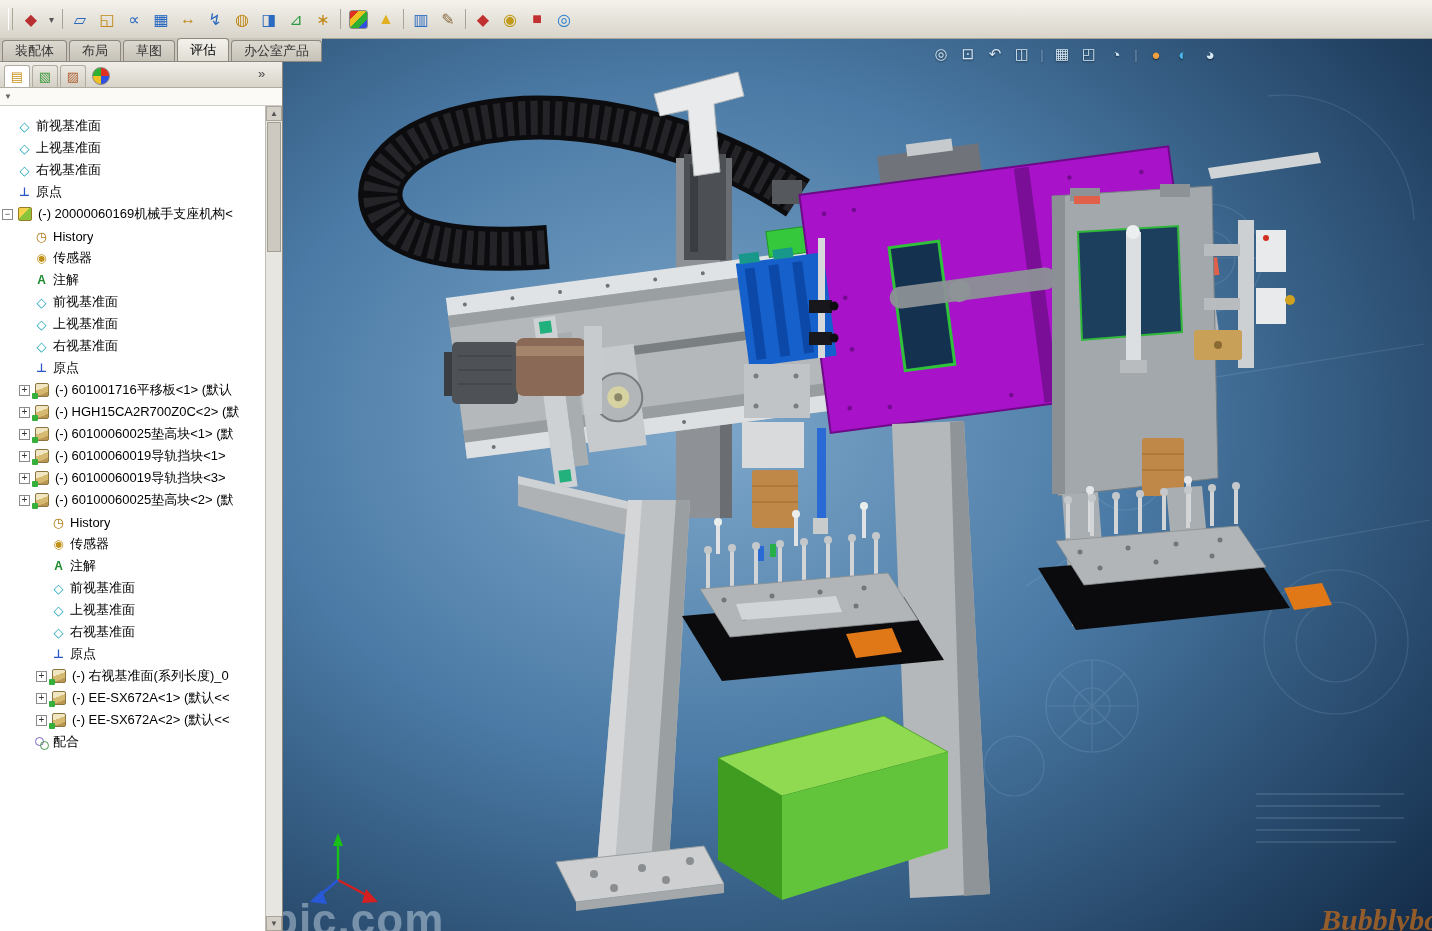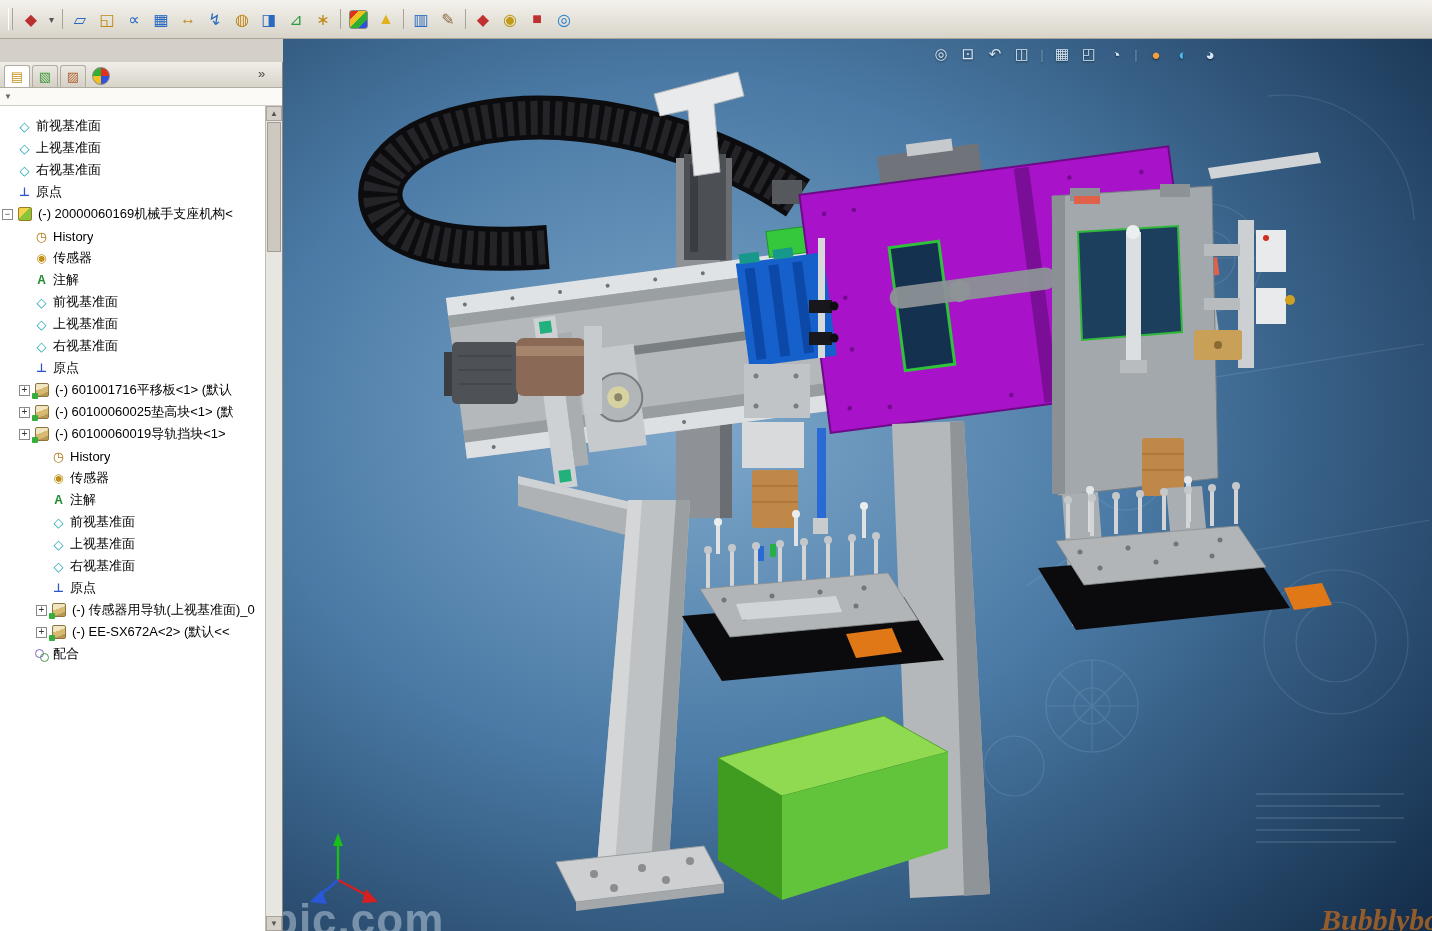--- a/index.html
+++ b/index.html
@@ -458,20 +458,32 @@
 
         <div class="hu-icon" style="color: rgb(72, 184, 232);">◐</div>
 
         <div class="hu-icon" style="color: rgb(214, 232, 246);">◕</div>
       </div>
 
     <div class="wm-left">pic.com</div>
     <div class="wm-right">Bubblyboll</div>
   </div>
 
+  <div class="tabstrip">
+
+      <div class="tab">装配体</div>
+
+      <div class="tab">布局</div>
+
+      <div class="tab">草图</div>
+
+      <div class="tab active">评估</div>
+
+      <div class="tab">办公室产品</div>
+    </div>
 
   <div class="panel">
     <div class="panel-tabs">
 
         <div class="panel-tab active" style="color: rgb(200, 144, 26);">▤</div>
 
         <div class="panel-tab" style="color: rgb(58, 154, 58);">▧</div>
 
         <div class="panel-tab" style="color: rgb(176, 96, 48);">▨</div>
 
@@ -572,38 +584,56 @@
 
 
 
           <div class="tree-row">
             <span class="tindent lv1"></span>
             <span class="expander plus"></span>
             <span class="ticon component-icon"></span>
             <span class="tlabel">(-) 601001716平移板&lt;1&gt; (默认</span>
           </div>
 
+          <div class="tree-row">
+            <span class="tindent lv1"></span>
+            <span class="expander plus"></span>
+            <span class="ticon component-icon"></span>
+            <span class="tlabel">(-) HGH15CA2R700Z0C&lt;2&gt; (默</span>
+          </div>
 
           <div class="tree-row">
             <span class="tindent lv1"></span>
             <span class="expander plus"></span>
             <span class="ticon component-icon"></span>
             <span class="tlabel">(-) 60100060025垫高块&lt;1&gt; (默</span>
           </div>
 
           <div class="tree-row">
             <span class="tindent lv1"></span>
             <span class="expander plus"></span>
             <span class="ticon component-icon"></span>
             <span class="tlabel">(-) 60100060019导轨挡块&lt;1&gt;</span>
           </div>
 
 
-
-
+          <div class="tree-row">
+            <span class="tindent lv1"></span>
+            <span class="expander plus"></span>
+            <span class="ticon component-icon"></span>
+            <span class="tlabel">(-) 60100060019导轨挡块&lt;3&gt;</span>
+          </div>
+
+
+          <div class="tree-row">
+            <span class="tindent lv1"></span>
+            <span class="expander plus"></span>
+            <span class="ticon component-icon"></span>
+            <span class="tlabel">(-) 60100060025垫高块&lt;2&gt; (默</span>
+          </div>
 
 
 
           <div class="tree-row">
             <span class="tindent lv2"></span>
             <span class="expander none"></span>
             <span class="ticon history-icon"></span>
             <span class="tlabel">History</span>
           </div>
 
@@ -646,23 +676,29 @@
             <span class="tindent lv2"></span>
             <span class="expander none"></span>
             <span class="ticon origin-icon"></span>
             <span class="tlabel">原点</span>
           </div>
 
           <div class="tree-row">
             <span class="tindent lv2"></span>
             <span class="expander plus"></span>
             <span class="ticon component-icon"></span>
-            <span class="tlabel">(-) 传感器用导轨(上视基准面)_0</span>
-          </div>
-
+            <span class="tlabel">(-) 右视基准面(系列长度)_0</span>
+          </div>
+
+          <div class="tree-row">
+            <span class="tindent lv2"></span>
+            <span class="expander plus"></span>
+            <span class="ticon component-icon"></span>
+            <span class="tlabel">(-) EE-SX672A&lt;1&gt; (默认&lt;&lt;</span>
+          </div>
 
           <div class="tree-row">
             <span class="tindent lv2"></span>
             <span class="expander plus"></span>
             <span class="ticon component-icon"></span>
             <span class="tlabel">(-) EE-SX672A&lt;2&gt; (默认&lt;&lt;</span>
           </div>
 
 
           <div class="tree-row">

